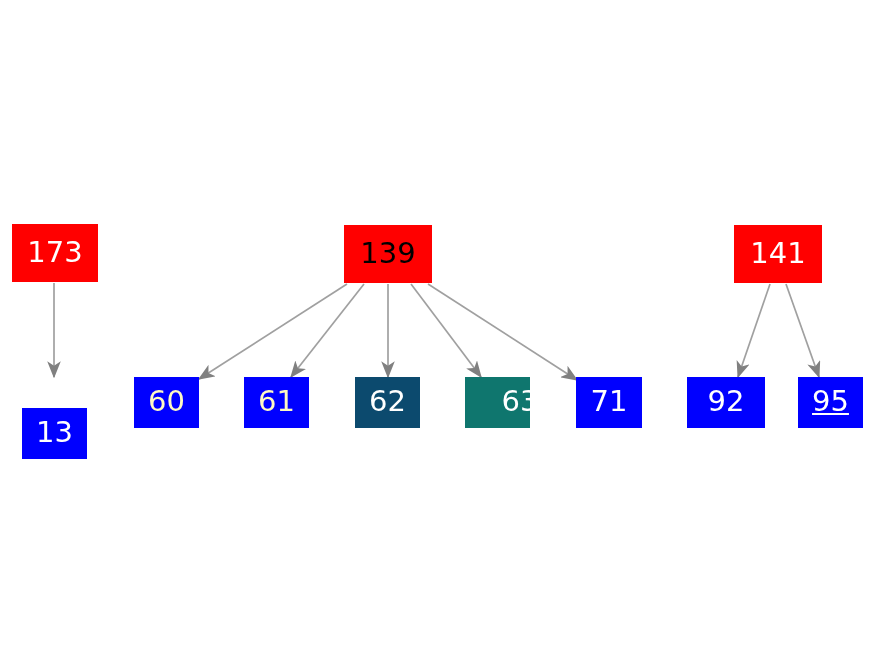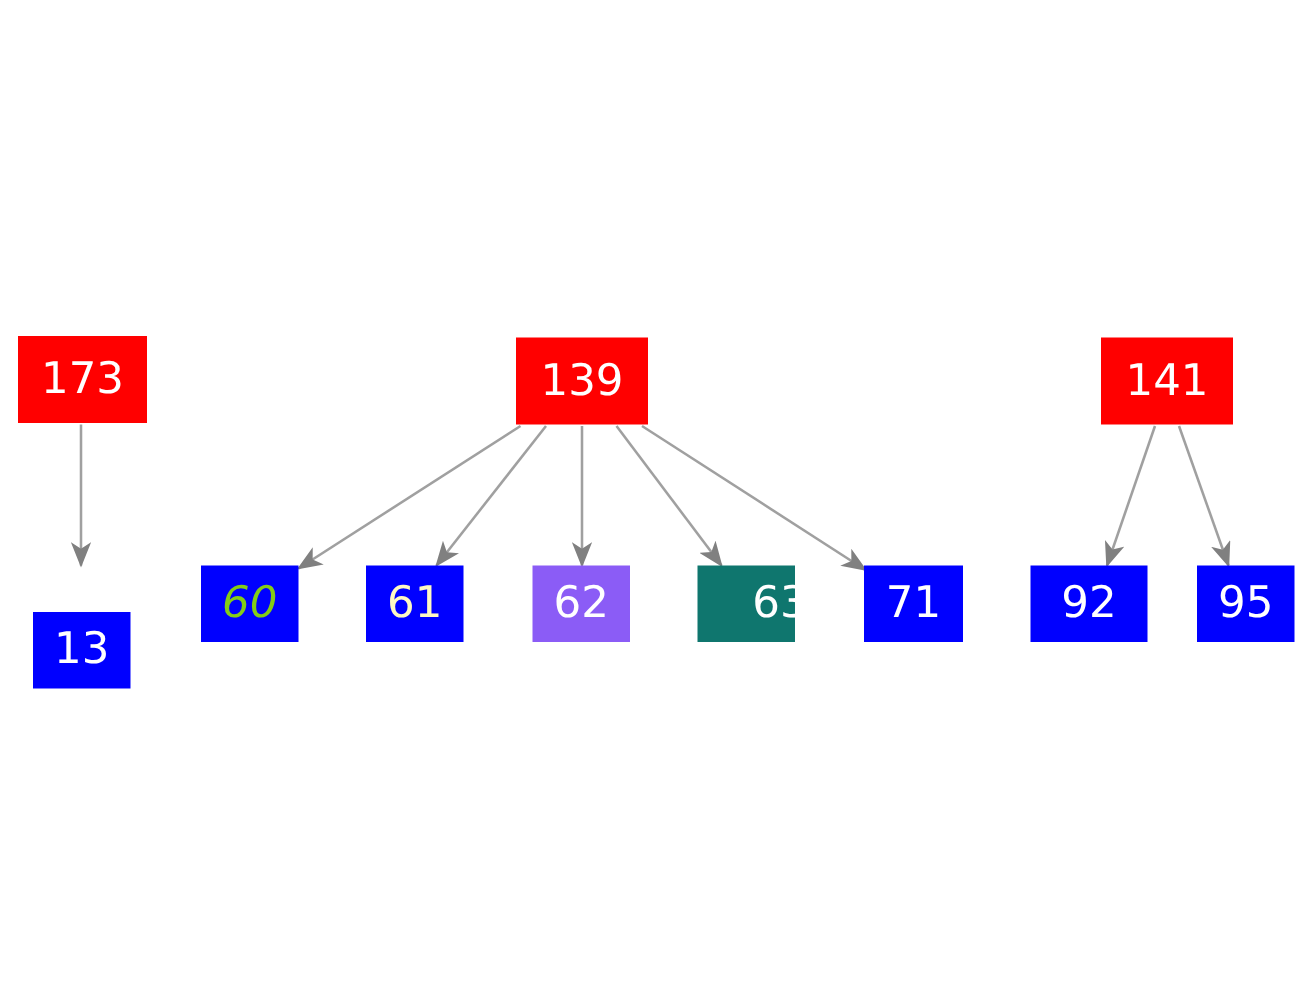--- a/index.html
+++ b/index.html
@@ -71,45 +71,45 @@
         <line x1="428" y1="284" x2="577" y2="380" stroke="#a0a0a0" stroke-width="1.7" marker-end="url(#arrowhead)"></line>
         <line x1="770" y1="284" x2="738" y2="377" stroke="#a0a0a0" stroke-width="1.7" marker-end="url(#arrowhead)"></line>
         <line x1="786" y1="284" x2="819" y2="377" stroke="#a0a0a0" stroke-width="1.7" marker-end="url(#arrowhead)"></line>
       </g>
   </svg>
 
   <div id="nodes-layer">
       <div class="graph-node node-parent" style="left: 12px; top: 224px; width: 86px; height: 58px; background: rgb(255, 0, 0); color: rgb(255, 255, 255);">
         <span class="node-label">173</span>
       </div>
-      <div class="graph-node node-parent" style="left: 344px; top: 225px; width: 88px; height: 58px; background: rgb(255, 0, 0); color: #ffffff;">
+      <div class="graph-node node-parent" style="left: 344px; top: 225px; width: 88px; height: 58px; background: rgb(255, 0, 0); color: #000000;">
         <span class="node-label">139</span>
       </div>
       <div class="graph-node node-parent" style="left: 734px; top: 225px; width: 88px; height: 58px; background: rgb(255, 0, 0); color: rgb(255, 255, 255); justify-content: center;">
         <span class="node-label">141</span>
       </div>
       <div class="graph-node node-leaf" style="left: 22px; top: 377px; width: 65px; height: 51px; background: rgb(0, 0, 255); color: rgb(255, 255, 255); margin-top: 31px;">
         <span class="node-label">13</span>
       </div>
-      <div class="graph-node node-leaf" style="left: 134px; top: 377px; width: 65px; height: 51px; background: rgb(0, 0, 255); color: #84cc16; font-style: italic;">
+      <div class="graph-node node-leaf" style="left: 134px; top: 377px; width: 65px; height: 51px; background: rgb(0, 0, 255); color: #fef9c3;">
         <span class="node-label">60</span>
       </div>
       <div class="graph-node node-leaf" style="left: 244px; top: 377px; width: 65px; height: 51px; background: rgb(0, 0, 255); color: #fef9c3;">
         <span class="node-label">61</span>
       </div>
-      <div class="graph-node node-leaf" style="left: 355px; top: 377px; width: 65px; height: 51px; background: #8b5cf6; color: rgb(255, 255, 255);">
+      <div class="graph-node node-leaf" style="left: 355px; top: 377px; width: 65px; height: 51px; background: #0c4a6e; color: rgb(255, 255, 255);">
         <span class="node-label">62</span>
       </div>
       <div class="graph-node node-leaf" style="left: 465px; top: 377px; width: 65px; height: 51px; background: #0f766e; color: rgb(255, 255, 255); padding-left: 45px;">
         <span class="node-label">63</span>
       </div>
       <div class="graph-node node-leaf" style="left: 576px; top: 377px; width: 66px; height: 51px; background: rgb(0, 0, 255); color: rgb(255, 255, 255);">
         <span class="node-label">71</span>
       </div>
       <div class="graph-node node-leaf" style="left: 687px; top: 377px; width: 78px; height: 51px; background: rgb(0, 0, 255); color: rgb(255, 255, 255);">
         <span class="node-label">92</span>
       </div>
-      <div class="graph-node node-leaf" style="left: 798px; top: 377px; width: 65px; height: 51px; background: rgb(0, 0, 255); color: rgb(255, 255, 255);">
+      <div class="graph-node node-leaf" style="left: 798px; top: 377px; width: 65px; height: 51px; background: rgb(0, 0, 255); color: rgb(255, 255, 255); text-decoration: underline;">
         <span class="node-label">95</span>
       </div>
     </div>
 
 </div>
 
 </body></html>

